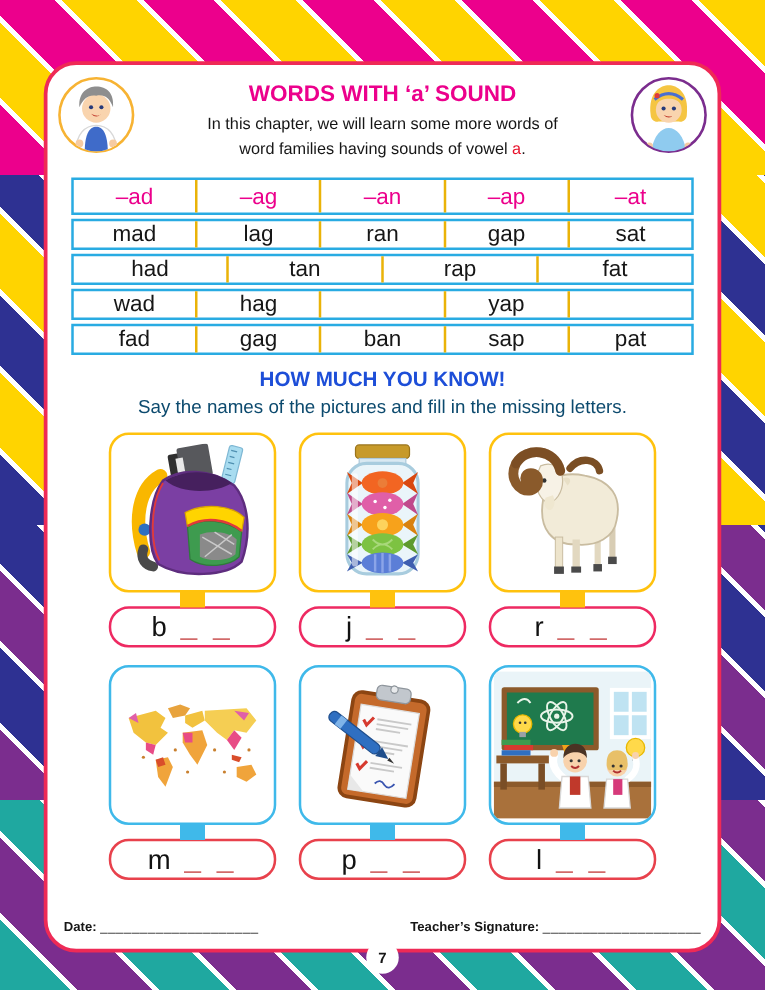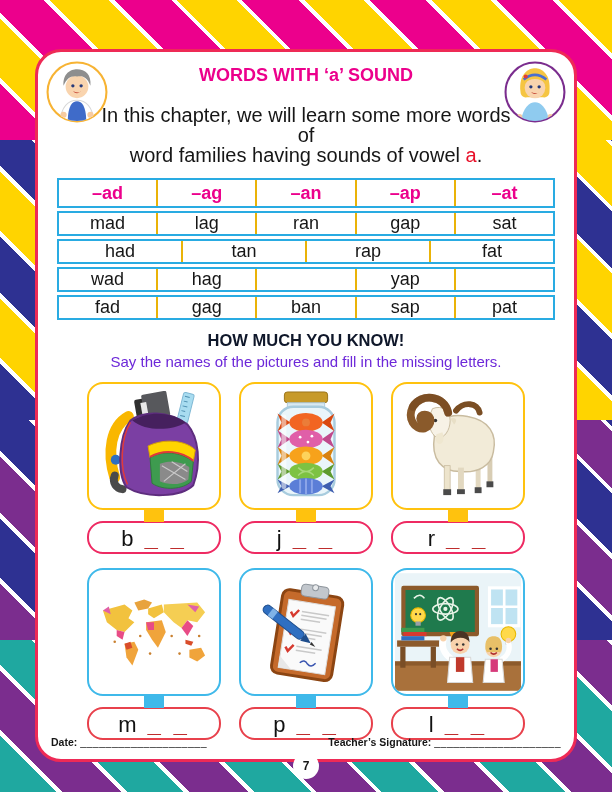--- a/index.html
+++ b/index.html
@@ -21,34 +21,34 @@
   
   .card{
     position:absolute;left:35px;top:49px;width:542px;height:713px;
     box-sizing:border-box;background:#ffffff;border:3px solid #EE2A56;border-radius:26px;
   }
   .avatar{position:absolute;top:9px;width:62px;height:62px;}
   .avatar.boy{left:8px;}
   .avatar.girl{right:8px;}
 
   .title{margin-top:13px;text-align:center;font-size:18px;font-weight:bold;color:#EC008C;}
-  .intro{margin:19px auto 0;width:410px;text-align:center;font-size:20px;line-height:20px;color:#161616;}
+  .intro{margin:3px auto 0;width:410px;text-align:center;font-size:13px;line-height:20px;color:#161616;}
   .vowel{color:#E8112A;}
 
   
   .wtable{margin:13px 19px 0;}
   .trow{display:flex;border:2px solid #29ABE2;background:#fff;margin-top:3px;}
   .trow:first-child{margin-top:0;}
   .tcell{flex:1;display:flex;align-items:center;justify-content:center;
     border-left:2px solid #eab308;height:21px;font-size:18px;color:#161616;}
   .tcell:first-child{border-left:none;}
-  .trow.thead .tcell{height:26px;font-weight:bold;color:#EC008C;}
-
-  .activity-heading{margin-top:11px;text-align:center;font-size:16.5px;font-weight:bold;color:#0f172a;}
-  .instruction{margin-top:3px;text-align:center;font-size:15px;color:#6d28d9;}
+  .trow.thead .tcell{height:26px;font-weight:normal;color:#EC008C;}
+
+  .activity-heading{margin-top:11px;text-align:center;font-size:16.5px;font-weight:bold;color:#1d4ed8;}
+  .instruction{margin-top:3px;text-align:center;font-size:15px;color:#0c4a6e;}
 
   
   .pgrid{margin:12px auto 0;width:438px;display:grid;
     grid-template-columns:repeat(3,134px);column-gap:18px;row-gap:14px;}
   .activity-item{width:134px;}
   .pic-box{box-sizing:border-box;height:128px;border:2px solid var(--bc);border-radius:16px;
     display:flex;align-items:center;justify-content:center;background:#fff;overflow:hidden;}
   .tab{width:20px;height:13px;margin:-1px auto;background:var(--bc);position:relative;z-index:2;}
   .ans-box{box-sizing:border-box;height:33px;border:2px solid var(--ac);border-radius:16px;
     display:flex;align-items:baseline;justify-content:center;gap:11px;background:#fff;}

